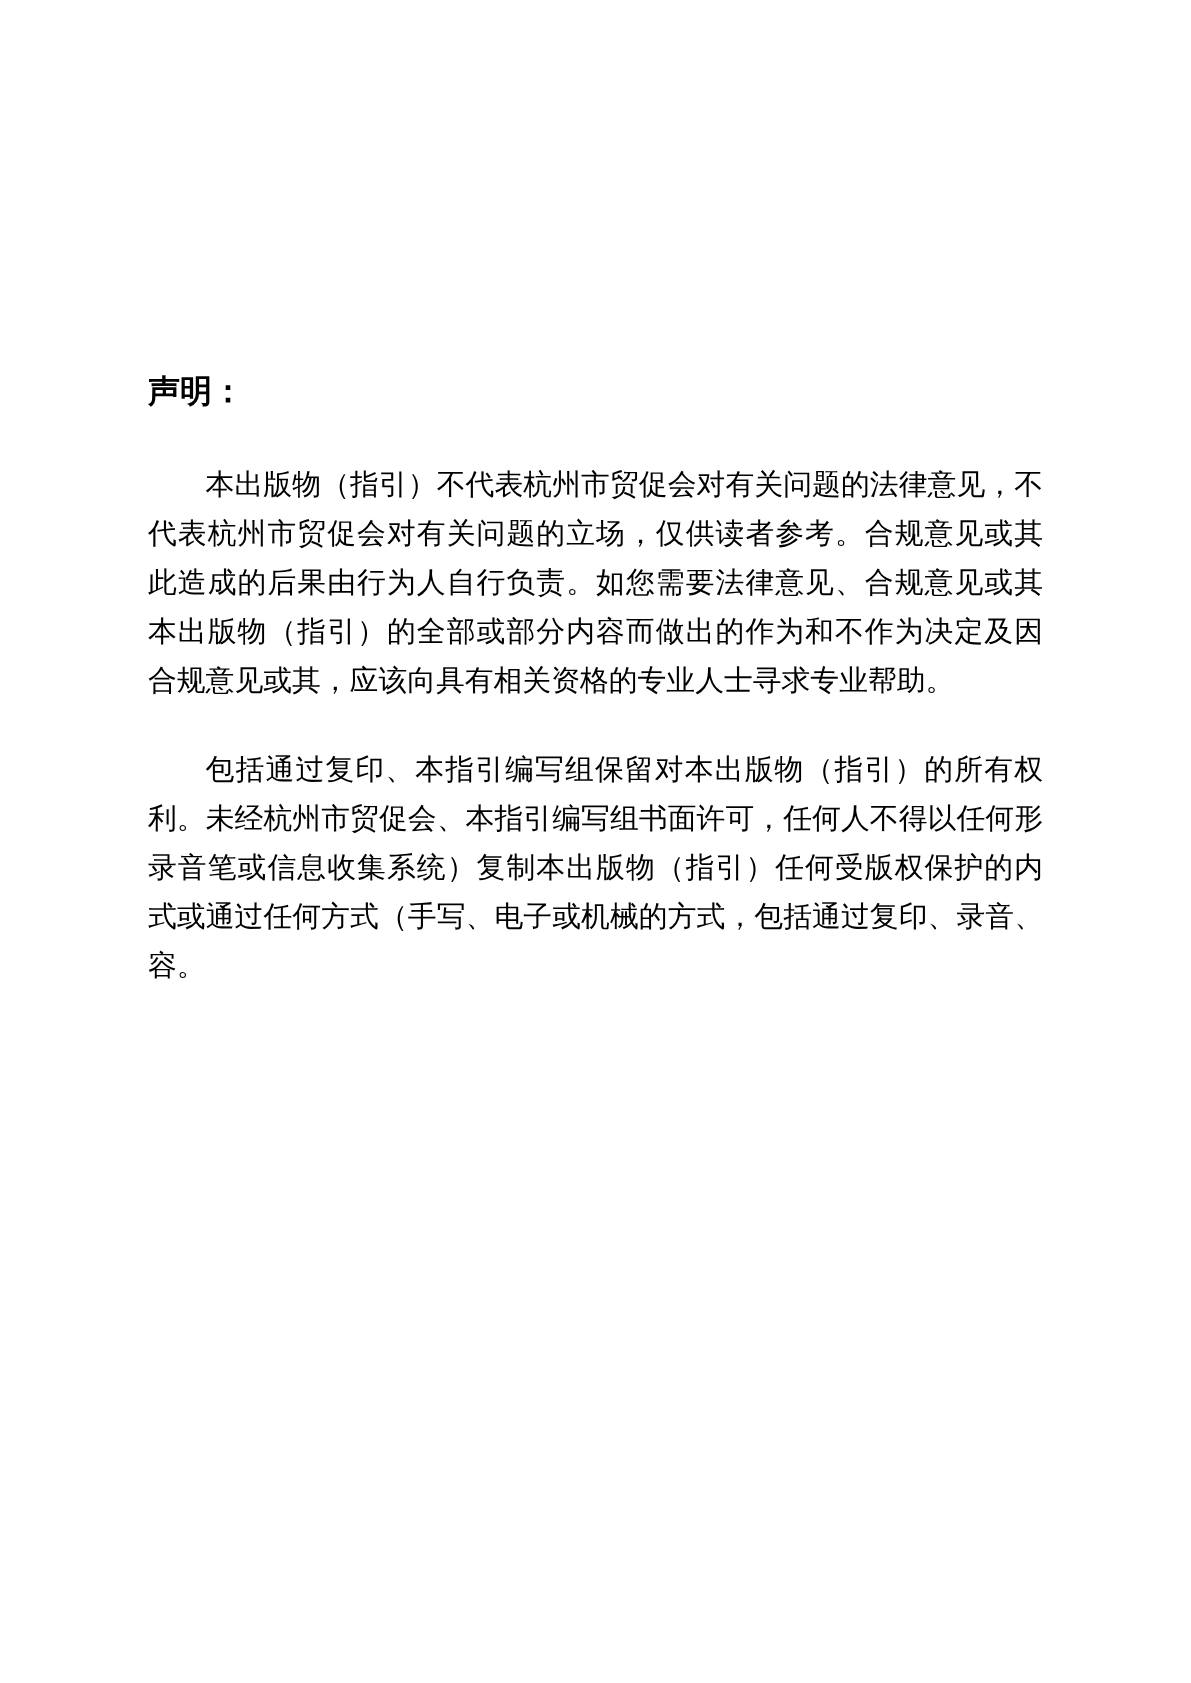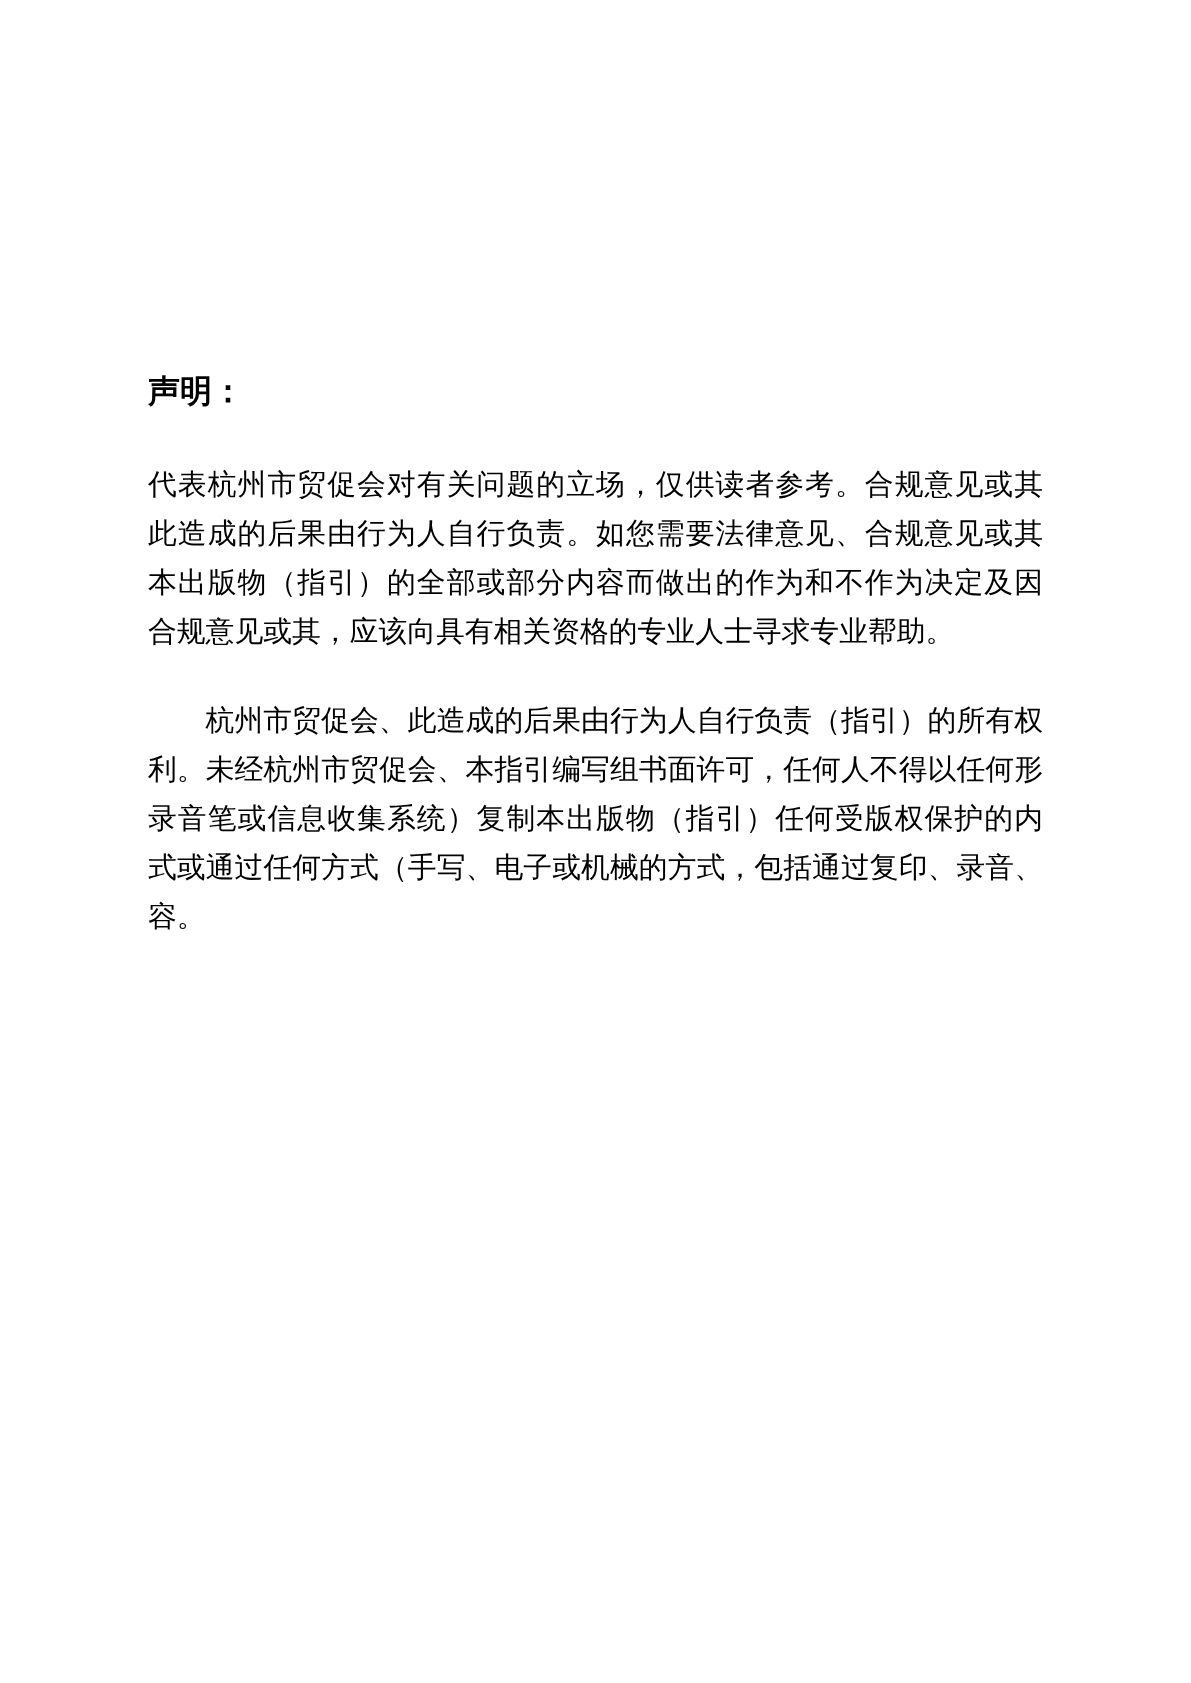--- a/index.html
+++ b/index.html
@@ -51,28 +51,29 @@
 </style>
 </head>
 <body>
 
 <div class="page">
   <div class="content">
 
     <div class="heading">声明：</div>
 
     <div class="paragraph paragraph-1">
+      <div class="line first">本出版物（指引）不代表杭州市贸促会对有关问题的法律意见，不</div>
       <div class="line">代表杭州市贸促会对有关问题的立场，仅供读者参考。合规意见或其</div>
       <div class="line">此造成的后果由行为人自行负责。如您需要法律意见、合规意见或其</div>
       <div class="line">本出版物（指引）的全部或部分内容而做出的作为和不作为决定及因</div>
       <div class="line para-end">合规意见或其，应该向具有相关资格的专业人士寻求专业帮助。</div>
     </div>
 
     <div class="paragraph paragraph-2">
-      <div class="line first">杭州市贸促会、此造成的后果由行为人自行负责（指引）的所有权</div>
+      <div class="line first">包括通过复印、本指引编写组保留对本出版物（指引）的所有权</div>
       <div class="line">利。未经杭州市贸促会、本指引编写组书面许可，任何人不得以任何形</div>
       <div class="line">录音笔或信息收集系统）复制本出版物（指引）任何受版权保护的内</div>
       <div class="line">式或通过任何方式（手写、电子或机械的方式，包括通过复印、录音、</div>
       <div class="line para-end">容。</div>
     </div>
 
   </div>
 </div>
 
 </body></html>

